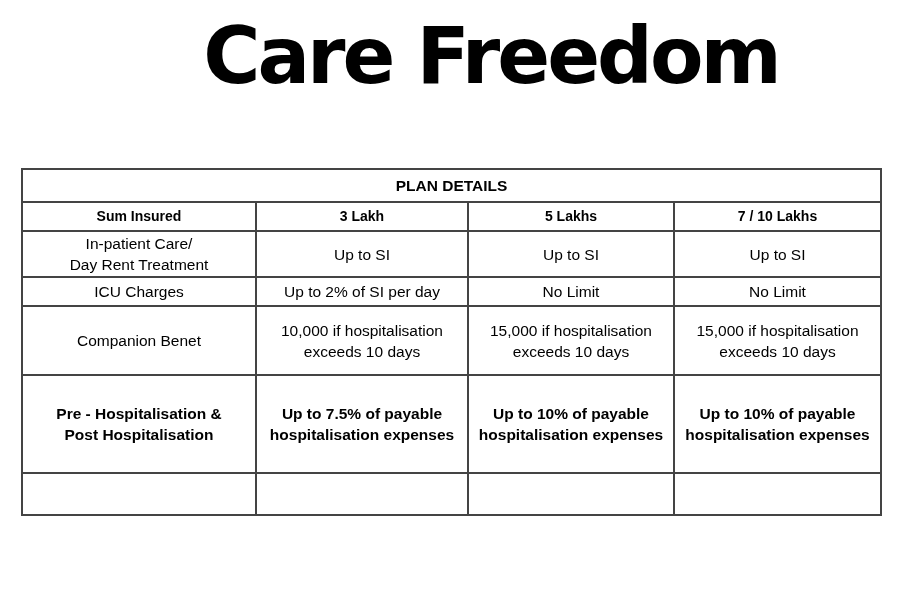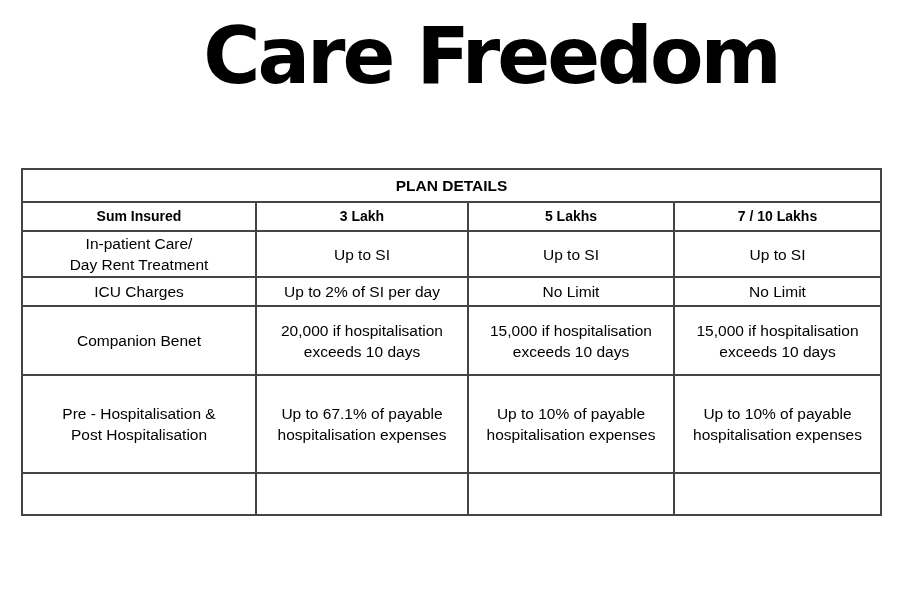--- a/index.html
+++ b/index.html
@@ -7,21 +7,21 @@
   .title { position:absolute; left:0; width:982px; top:6px; text-align:center; font-family:"DejaVu Sans", sans-serif; font-weight:bold; font-size:78px; letter-spacing:-3px; line-height:100px; }
   table.plan { position:absolute; left:21px; top:168px; width:859px; border-collapse:collapse; table-layout:fixed; }
   table.plan td, table.plan th { border:2px solid #444; text-align:center; vertical-align:middle; font-size:15.5px; line-height:21px; padding:0 2px; }
   th.plan-title { height:31px; font-size:21px; font-weight:bold; }
   tr.hdr th { height:27px; font-size:14px; font-weight:bold; }
   .r1 td { height:44px; }
   .r2 td { height:45px; }
   .r3 td { height:27px;margin-top:48px; }
   .r4 td { height:68px; }
   .r5 td { height:67px; }
-  .r6 td { height:96px; }
+  .r6 td { height:96px;font-weight:bold; }
   .r7 td { height:40px; }
 </style>
 </head>
 <body>
 
 <div class="title">Care Freedom</div>
 
 <table class="plan">
   <colgroup>
     <col style="width:234px">
@@ -51,28 +51,28 @@
   <tr class="r3">
     <td><span>ICU Charges</span></td>
     <td><span>Up to 2% of SI per day</span></td>
     <td><span>No Limit</span></td>
     <td><span>No Limit</span></td>
   </tr>
 
 
   <tr class="r5">
     <td><span>Companion Benet</span></td>
-    <td><span>20,000 if hospitalisation</span><br><span>exceeds 10 days</span></td>
+    <td><span>10,000 if hospitalisation</span><br><span>exceeds 10 days</span></td>
     <td><span>15,000 if hospitalisation</span><br><span>exceeds 10 days</span></td>
     <td><span>15,000 if hospitalisation</span><br><span>exceeds 10 days</span></td>
   </tr>
 
   <tr class="r6">
     <td><span>Pre - Hospitalisation &amp;</span><br><span>Post Hospitalisation</span></td>
-    <td><span>Up to 67.1% of payable</span><br><span>hospitalisation expenses</span></td>
+    <td><span>Up to 7.5% of payable</span><br><span>hospitalisation expenses</span></td>
     <td><span>Up to 10% of payable</span><br><span>hospitalisation expenses</span></td>
     <td><span>Up to 10% of payable</span><br><span>hospitalisation expenses</span></td>
   </tr>
 
   <tr class="r7">
     <td></td>
         <td></td>
         <td></td>
         <td></td>
   </tr>

